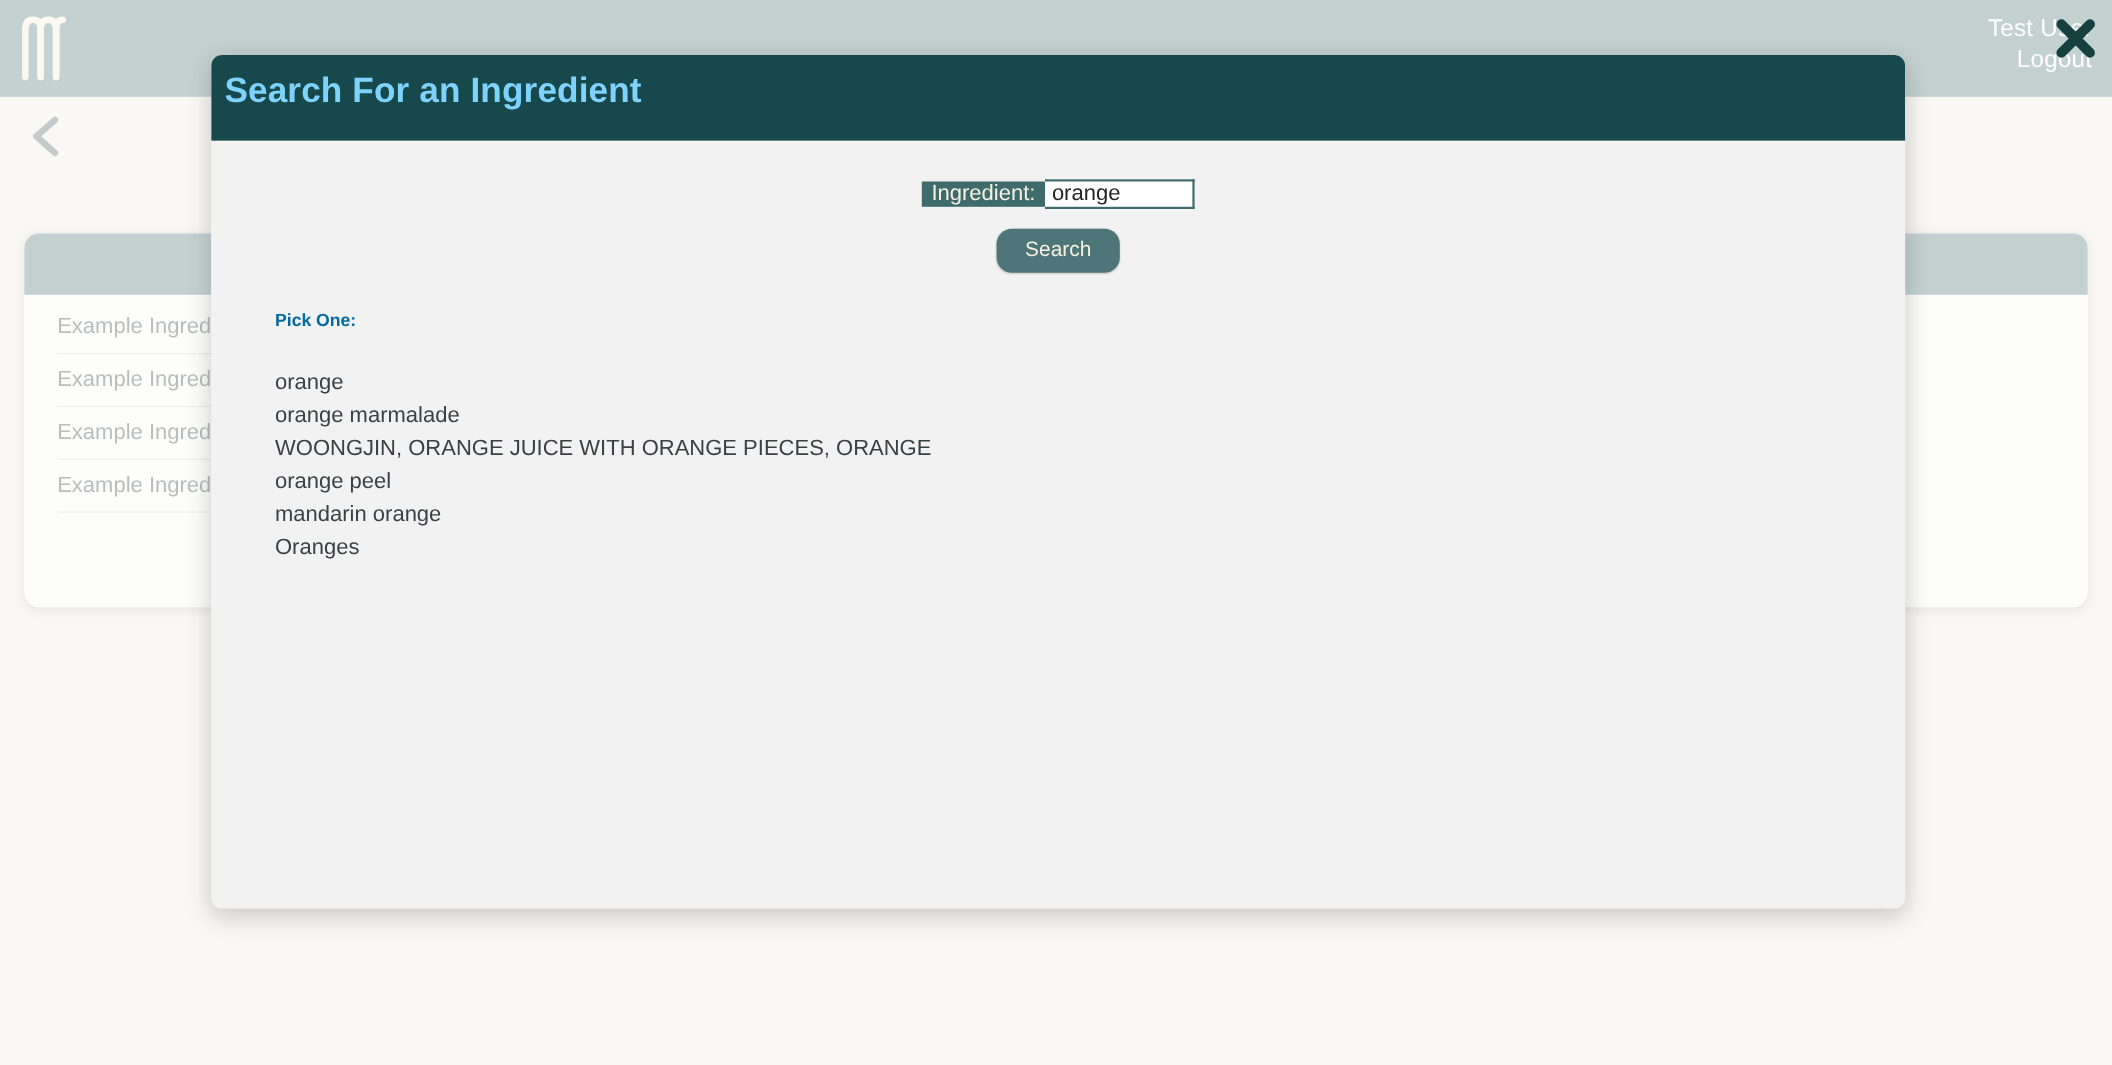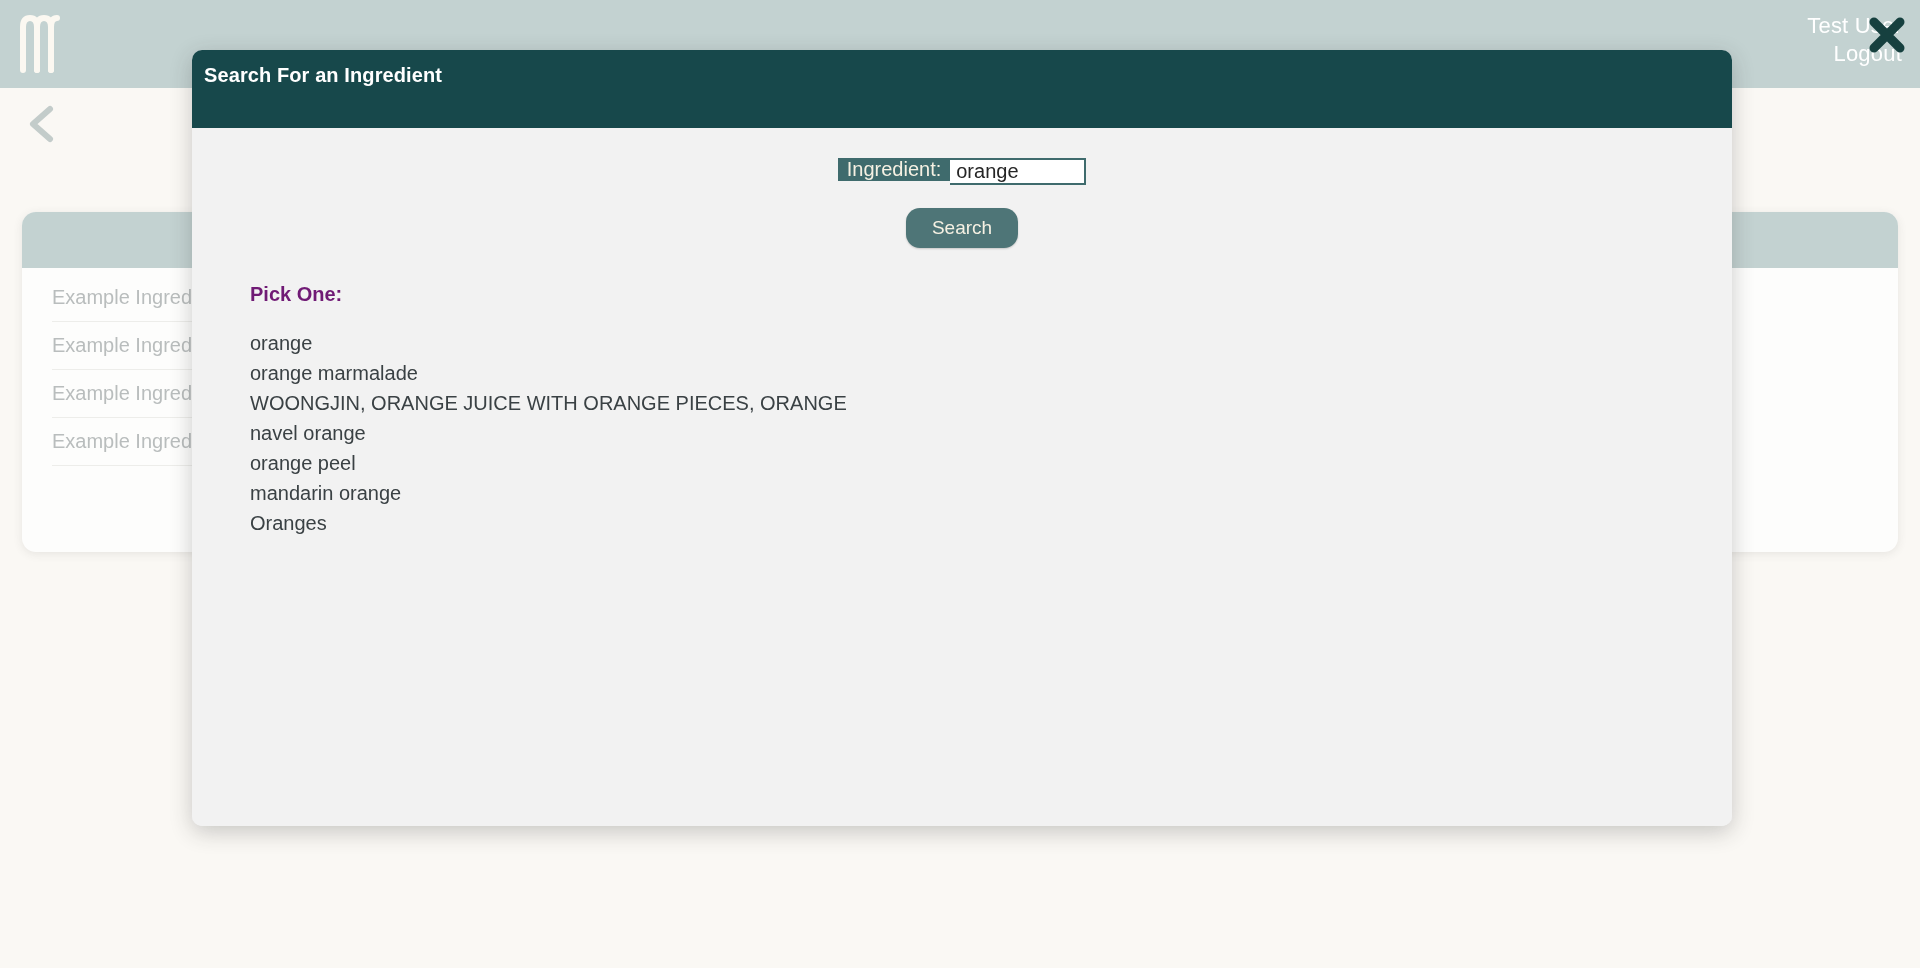--- a/index.html
+++ b/index.html
@@ -91,42 +91,42 @@
   }
 
   #modal-header {
     height: 78px;
     background: #17484B;
     display: flex;
     align-items: flex-start;
     padding: 14px 0 0 12px;
   }
   #modal-title {
-    color: #ffffff;
-    font-size: 20px;
+    color: #7dd3fc;
+    font-size: 32px;
     font-weight: bold;
     letter-spacing: .1px;
   }
 
   #modal-body {
     position: relative;
     height: 698px;
     background: #F2F2F2;
   }
 
   
   #search-row {
     position: absolute;
     top: 30px; left: 0; right: 0;
     display: flex;
     justify-content: center;
   }
   #input-group {
     display: flex;
-    align-items: flex-start;
+    align-items: center;
     height: 36px;
   }
   #ingredient-label {
     background: #3F6B6D;
     color: #F6F1E3;
     font-size: 20px;
     padding: 0 9px;
     display: flex;
     align-items: center;
     white-space: nowrap;
@@ -161,24 +161,24 @@
     box-shadow: 0 1px 2px rgba(0,0,0,0.18);
   }
 
   
   #results-area {
     position: absolute;
     top: 155px;
     left: 58px;
   }
   #pick-one-label {
-    font-size: 20px;
+    font-size: 16px;
     font-weight: bold;
-    color: #701a75;
-    margin-bottom: 22px;
+    color: #0369a1;
+    margin-bottom: 32px;
   }
   #results-list {
     list-style: none;
     margin: 0; padding: 0;
   }
   #results-list li {
     font-size: 20px;
     color: #3A4144;
     line-height: 22px;
     padding: 4px 0;
@@ -254,21 +254,20 @@
     <div id="search-button-row">
       <button id="search-button">Search</button>
     </div>
 
     <div id="results-area">
       <div id="pick-one-label">Pick One:</div>
       <ul id="results-list">
           <li>orange</li>
           <li>orange marmalade</li>
           <li>WOONGJIN, ORANGE JUICE WITH ORANGE PIECES, ORANGE</li>
-          <li>navel orange</li>
           <li>orange peel</li>
           <li>mandarin orange</li>
           <li>Oranges</li>
         </ul>
     </div>
 
   </div>
 </div>
 
 <div id="close-button">

